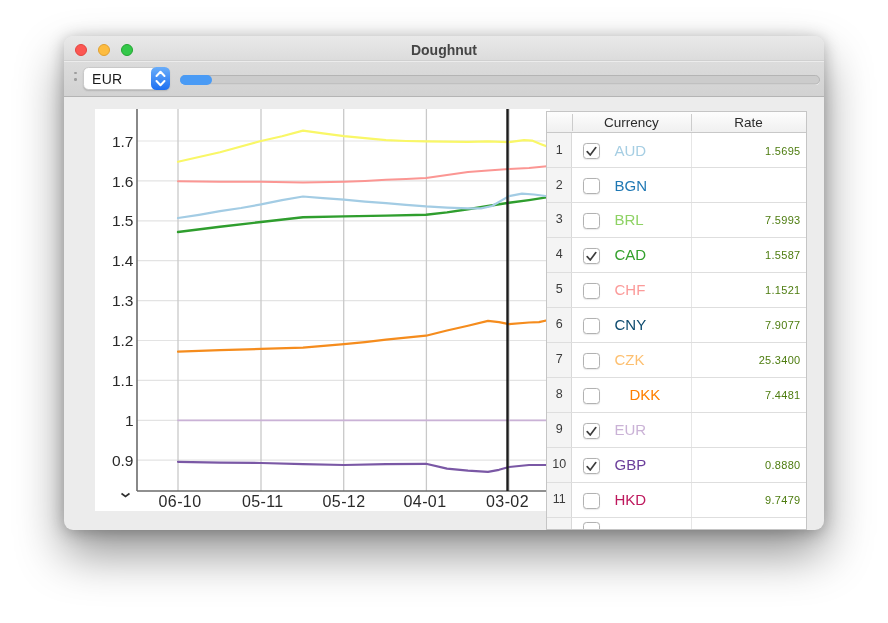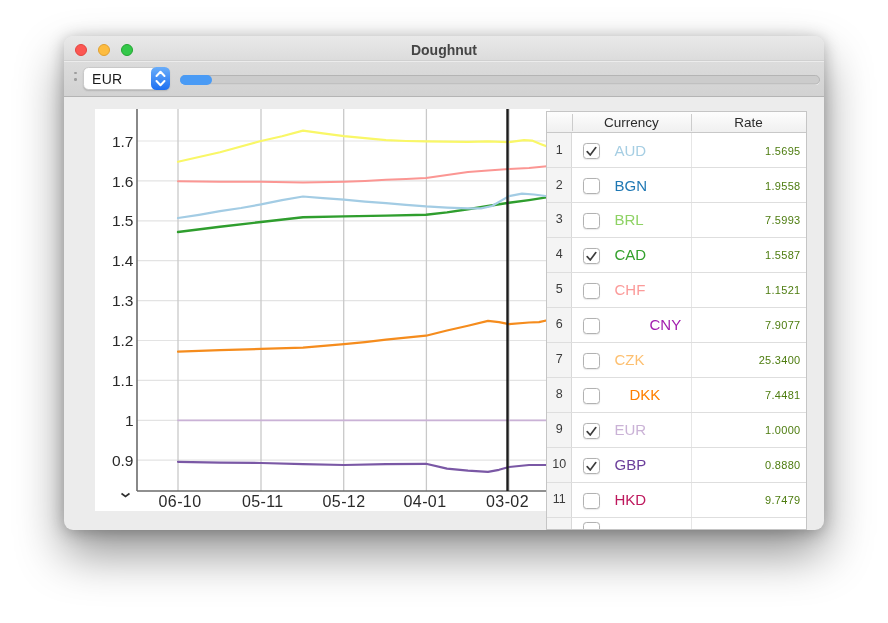--- a/index.html
+++ b/index.html
@@ -126,21 +126,20 @@
           </div>
         <div class="ccode" style="color:#a6cee3;">AUD</div>
         <div class="vsep"></div>
         <div class="rate">1.5695</div>
       </div>
       <div class="row" style="top:56.0px;">
         <div class="rnum">2</div>
         <div class="cbox"></div>
         <div class="ccode" style="color:#1f78b4;">BGN</div>
         <div class="vsep"></div>
-        <div class="rate">1.9558</div>
         <div class="rsep" style="top:-0.5px;"></div>
       </div>
       <div class="row" style="top:90.9px;">
         <div class="rnum">3</div>
         <div class="cbox"></div>
         <div class="ccode" style="color:#8ed264;">BRL</div>
         <div class="vsep"></div>
         <div class="rate">7.5993</div>
         <div class="rsep" style="top:-0.5px;"></div>
       </div>
@@ -160,21 +159,21 @@
         <div class="rnum">5</div>
         <div class="cbox"></div>
         <div class="ccode" style="color:#fb9a99;">CHF</div>
         <div class="vsep"></div>
         <div class="rate">1.1521</div>
         <div class="rsep" style="top:-0.5px;"></div>
       </div>
       <div class="row" style="top:195.8px;">
         <div class="rnum">6</div>
         <div class="cbox"></div>
-        <div class="ccode" style="color:#a21caf;margin-left:35px;">CNY</div>
+        <div class="ccode" style="color:#0c4a6e;">CNY</div>
         <div class="vsep"></div>
         <div class="rate">7.9077</div>
         <div class="rsep" style="top:-0.5px;"></div>
       </div>
       <div class="row" style="top:230.7px;">
         <div class="rnum">7</div>
         <div class="cbox"></div>
         <div class="ccode" style="color:#fdbf6f;">CZK</div>
         <div class="vsep"></div>
         <div class="rate">25.3400</div>
@@ -190,21 +189,20 @@
       </div>
       <div class="row" style="top:300.6px;">
         <div class="rnum">9</div>
         <div class="cbox">
             <svg width="17" height="17" viewBox="0 0 17 17" style="position:absolute;left:-1px;top:-1px;">
               <path d="M4.2 8.6 L7.2 12 L12.8 4.6" fill="none" stroke="#3d3d3d" stroke-width="1.7" stroke-linecap="round" stroke-linejoin="round"></path>
             </svg>
           </div>
         <div class="ccode" style="color:#cab2d6;">EUR</div>
         <div class="vsep"></div>
-        <div class="rate">1.0000</div>
         <div class="rsep" style="top:-0.5px;"></div>
       </div>
       <div class="row" style="top:335.6px;">
         <div class="rnum">10</div>
         <div class="cbox">
             <svg width="17" height="17" viewBox="0 0 17 17" style="position:absolute;left:-1px;top:-1px;">
               <path d="M4.2 8.6 L7.2 12 L12.8 4.6" fill="none" stroke="#3d3d3d" stroke-width="1.7" stroke-linecap="round" stroke-linejoin="round"></path>
             </svg>
           </div>
         <div class="ccode" style="color:#6a3d9a;">GBP</div>

